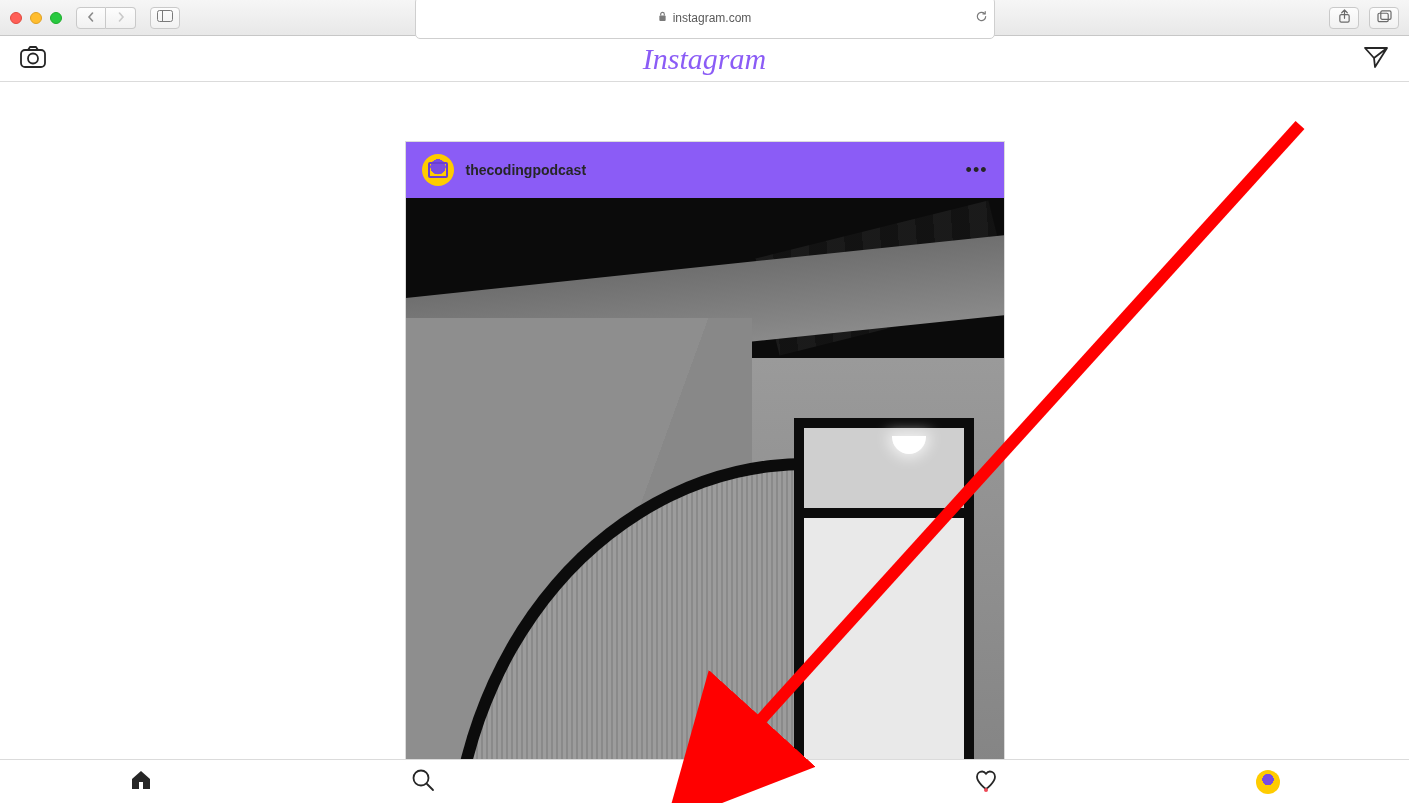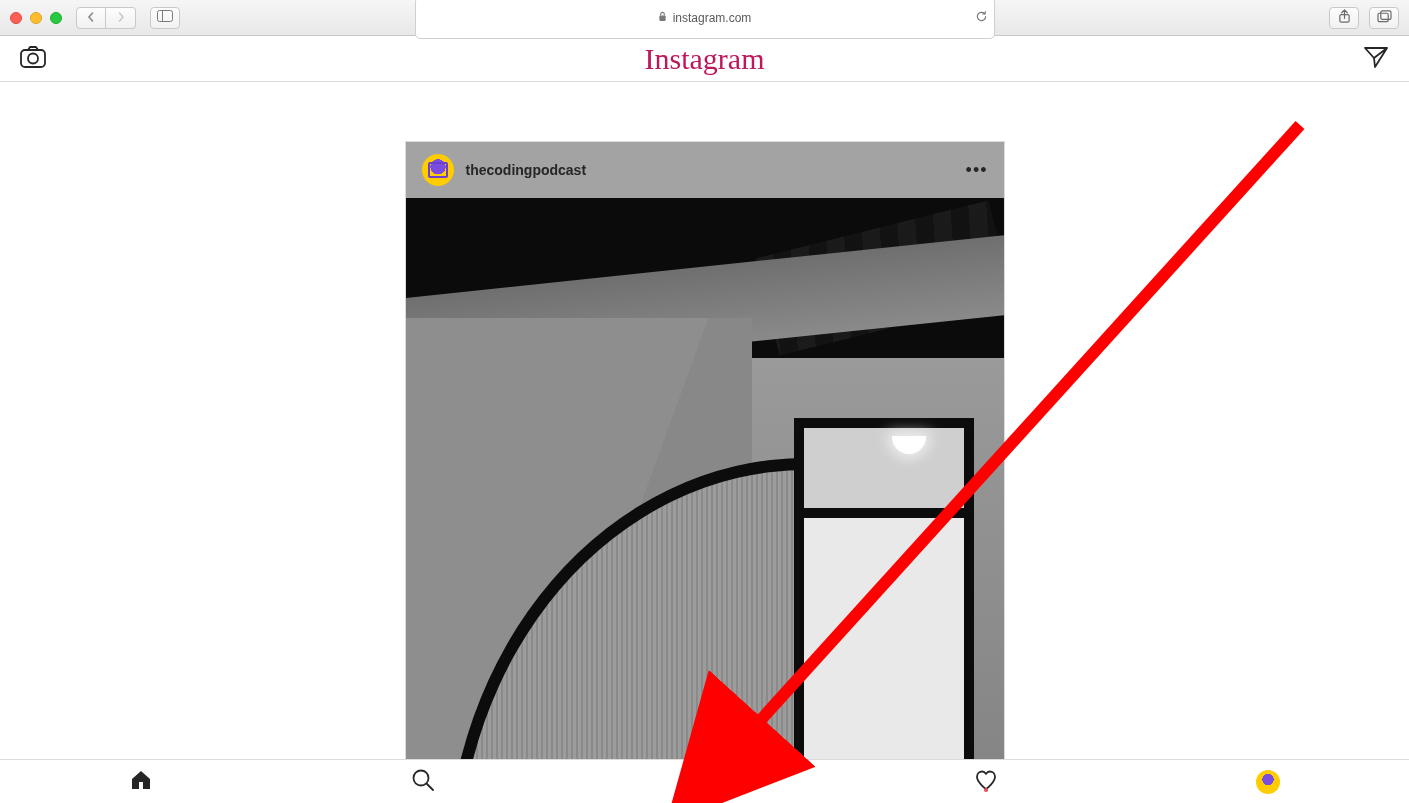--- a/index.html
+++ b/index.html
@@ -34,24 +34,24 @@
     display: flex; align-items: center; justify-content: center; gap: 6px;
     color: #5a5a5a; font-size: 12px;
   }
   .addr .reload { position: absolute; right: 6px; color: #7a7a7a; }
   .chrome-right { margin-left: auto; display:flex; gap:10px; }
   
   .ig-top {
     height: 46px; border-bottom: 1px solid #dbdbdb; display:flex; align-items:center;
     padding: 0 20px; justify-content: space-between; background:#fff;
   }
-  .ig-logo { font-family: 'Brush Script MT', cursive; font-size: 30px; font-weight:500; color:#be185d; position:absolute; left:50%; transform:translateX(-50%); }
+  .ig-logo { font-family: 'Brush Script MT', cursive; font-size: 30px; font-style: italic; font-weight:500; color:#8b5cf6; position:absolute; left:50%; transform:translateX(-50%); }
   
   .feed { position:absolute; top:82px; bottom:44px; left:0; right:0; overflow:hidden; display:flex; justify-content:center; }
-  .post { width: 600px; border:1px solid #dbdbdb; margin-top: 59px; background:#a3a3a3; }
+  .post { width: 600px; border:1px solid #dbdbdb; margin-top: 59px; background:#8b5cf6; }
   .post-header { height:56px; display:flex; align-items:center; padding:0 16px; gap:12px; }
   .avatar { width:32px; height:32px; border-radius:50%; background: radial-gradient(circle at 50% 40%, #7a4de0 0 30%, transparent 31%), #ffcc00; position:relative; overflow:hidden; }
   .avatar::after{ content:""; position:absolute; left:6px; right:6px; top:8px; bottom:8px; border:2px solid #6a3fd1; border-radius:2px; }
   .username { font-weight:600; font-size:14px; color:#262626; }
   .more { margin-left:auto; color:#262626; font-size:18px; letter-spacing:1px; }
   .post-img { height: 680px; position:relative; overflow:hidden; background:#0a0a0a; }
   
   .sky { position:absolute; inset:0; background: linear-gradient(#0b0b0b 0 40%, #151515 40% 100%); }
   .wall { position:absolute; left:0; right:0; top:160px; bottom:0; background: linear-gradient(180deg,#9a9a9a,#7f7f7f); }
   .wall-left { position:absolute; left:0; width:58%; top:120px; bottom:0; background: linear-gradient(110deg,#8e8e8e 0 55%, #888 55% 100%); }

